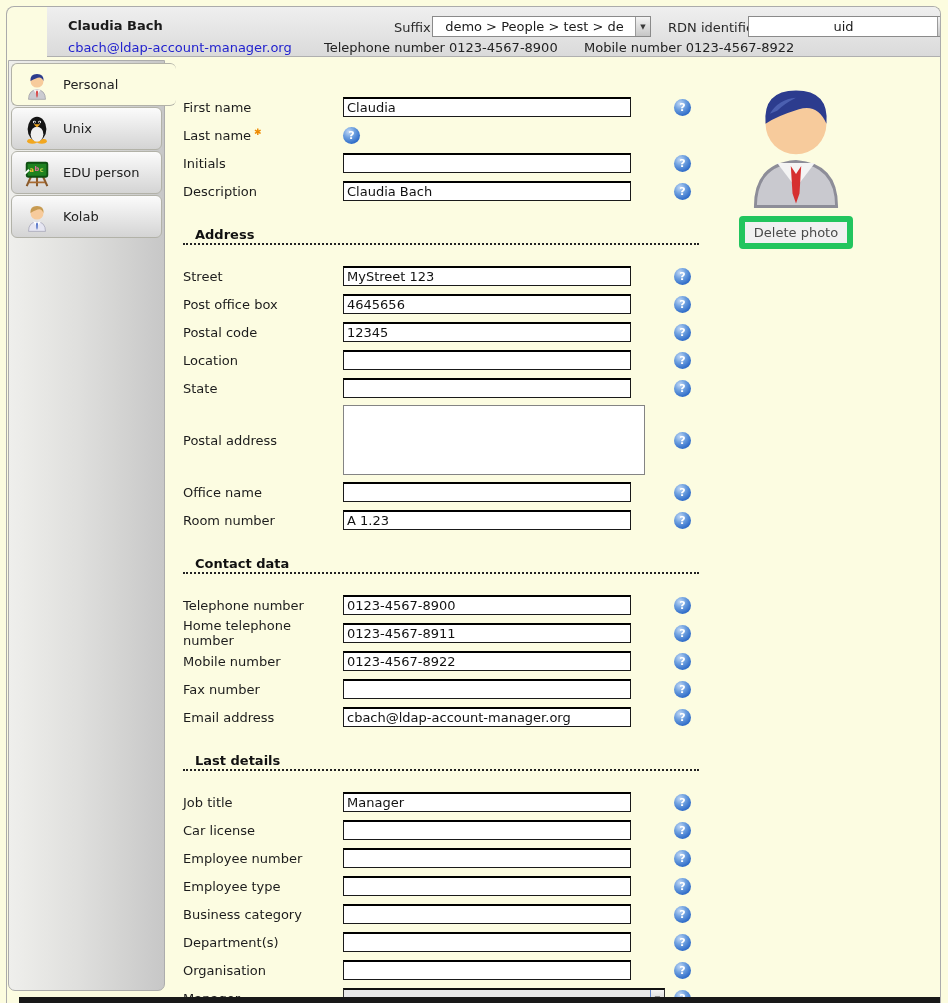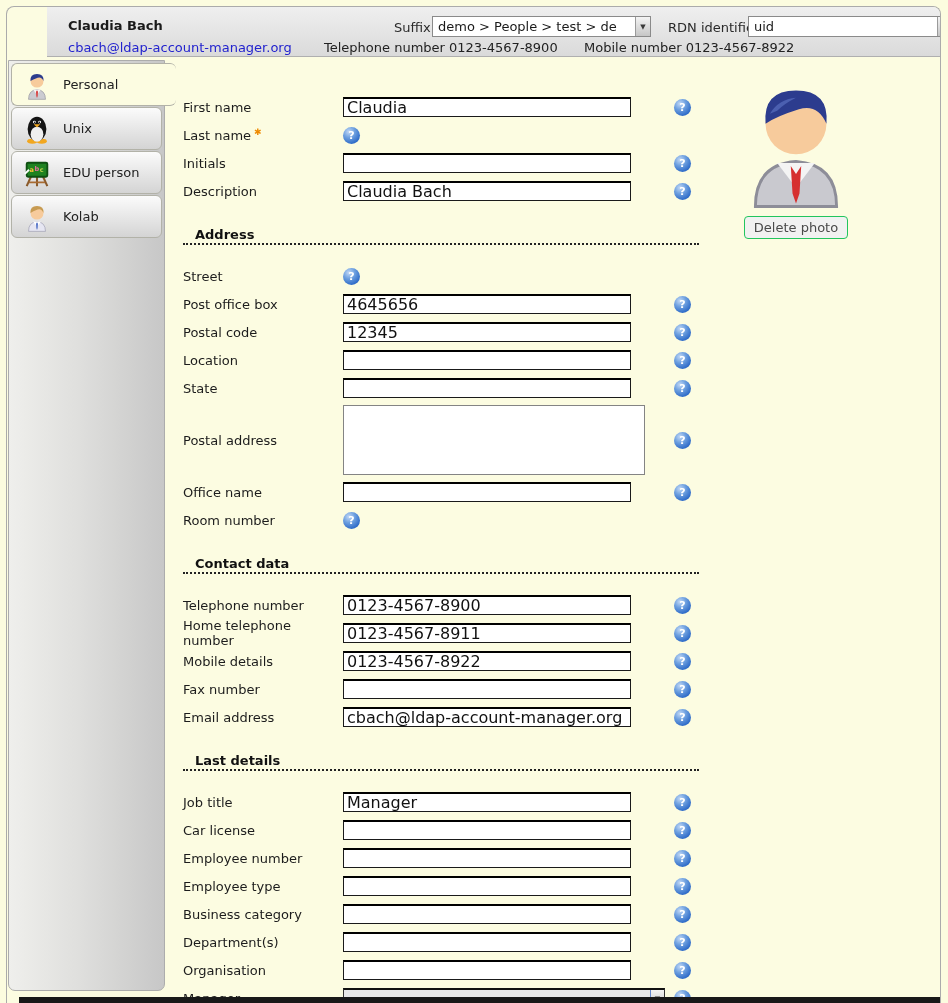--- a/index.html
+++ b/index.html
@@ -28,21 +28,21 @@
   .hlabel { position:absolute; top:13px; color:#2a2a2a; }
   .suffix-label { left:347px; }
   .rdn-label { left:621px; }
   .lam-select {
     display:flex; align-items:stretch; background:#fff;
     border:1px solid #8a8a8a; height:21px; overflow:hidden;
   }
   .header .lam-select { position:absolute; top:9px; }
   .suffix-select { left:385px; width:219px; }
   .rdn-select { left:701px; width:205px; }
-  .sel-text { flex:1; padding:2px 4px 0 5px; white-space:nowrap; overflow:hidden; }
+  .sel-text { flex:1; padding:2px 4px 0 5px; white-space:nowrap; overflow:hidden;text-align:center; }
   .sel-btn {
     width:15px; flex-shrink:0; display:flex; align-items:center; justify-content:center;
     background:linear-gradient(#F4F4F4,#C6C6C6);
     border-left:1px solid #9a9a9a; font-size:7px; color:#3a3a3a;
   }
   .help-icon {
     width:17px; height:17px; border-radius:50%;
     background:radial-gradient(circle at 35% 28%, #C3D9F6 0%, #6FA1E0 35%, #2E6BC8 75%, #1D4F9E 100%);
     color:#fff; font-weight:bold; font-size:11px; line-height:1;
     display:inline-flex; align-items:center; justify-content:center;
@@ -77,21 +77,21 @@
   
   .content { position:absolute; left:176px; top:35px; width:516px; }
   .form-row { display:flex; align-items:center; height:28px; }
   .form-row.tall { height:76px; }
   .field-label { width:160px; flex-shrink:0; color:#1c1c1c; }
   .req { color:#EE8A00; font-size:9px; vertical-align:5px; margin-left:3px; }
   .field-box { width:331px; flex-shrink:0; display:flex; align-items:center; }
   .text-field {
     width:288px; height:20px; background:#fff;
     border:1px solid #1a1a1a; border-top:2px solid #000;
-    font-family:inherit; font-size:16px; padding:0 3px; color:#111;
+    font-family:inherit; font-size:13px; padding:0 3px; color:#111;
   }
   .area-field {
     width:302px; height:70px; background:#fff;
     border:1px solid #848484; resize:none;
     font-family:inherit; font-size:13px; padding:2px 3px;
   }
   .manager-select {
     width:322px; height:20px; background:#E9E9E9;
     border:1px solid #333; border-top:2px solid #111; cursor:pointer;
   }
@@ -100,21 +100,21 @@
   .section-head {
     margin-top:22px; margin-bottom:17px;
     border-bottom:2px dotted #222; padding-bottom:1px;
   }
   .section-title { font-weight:bold; padding-left:12px; color:#111; }
   
   .photo-col { position:absolute; left:731px; top:18px; width:116px; text-align:center; }
   .photo-col .photo-svg { width:56px; height:64px; }
   .delete-btn {
     display:inline-block; margin-top:4px; padding:3px 9px;
-    background:#F1F1F1; border:1px solid #22c55e; border-radius:4px;
+    background:#F1F1F1; border:6px solid #22c55e; border-radius:4px;
     color:#4A4A4A; font-family:inherit; font-size:13px; cursor:pointer;
   }
   .footer-strip { position:absolute; left:12px; right:0; bottom:0; height:6px; background:#181818; }
 </style>
 </head>
 <body>
 
 <div class="window">
 
   <div class="header">
@@ -210,20 +210,23 @@
         <div class="form-row">
           <span class="field-label">Description</span>
           <span class="field-box">
             <input type="text" class="text-field" value="Claudia Bach" style="">
           </span>
           <span class="help-icon">?</span>
         </div>
         <div class="section-head"><span class="section-title">Address</span></div>
         <div class="form-row">
           <span class="field-label">Street</span>
+          <span class="field-box">
+            <input type="text" class="text-field" value="MyStreet 123" style="">
+          </span>
           <span class="help-icon">?</span>
         </div>
         <div class="form-row">
           <span class="field-label">Post office box</span>
           <span class="field-box">
             <input type="text" class="text-field" value="4645656" style="">
           </span>
           <span class="help-icon">?</span>
         </div>
         <div class="form-row">
@@ -256,39 +259,42 @@
         </div>
         <div class="form-row">
           <span class="field-label">Office name</span>
           <span class="field-box">
             <input type="text" class="text-field" style="">
           </span>
           <span class="help-icon">?</span>
         </div>
         <div class="form-row">
           <span class="field-label">Room number</span>
+          <span class="field-box">
+            <input type="text" class="text-field" value="A 1.23" style="">
+          </span>
           <span class="help-icon">?</span>
         </div>
         <div class="section-head"><span class="section-title">Contact data</span></div>
         <div class="form-row">
           <span class="field-label">Telephone number</span>
           <span class="field-box">
             <input type="text" class="text-field" value="0123-4567-8900" style="">
           </span>
           <span class="help-icon">?</span>
         </div>
         <div class="form-row">
           <span class="field-label">Home telephone number</span>
           <span class="field-box">
             <input type="text" class="text-field" value="0123-4567-8911" style="">
           </span>
           <span class="help-icon">?</span>
         </div>
         <div class="form-row">
-          <span class="field-label">Mobile details</span>
+          <span class="field-label">Mobile number</span>
           <span class="field-box">
             <input type="text" class="text-field" value="0123-4567-8922" style="">
           </span>
           <span class="help-icon">?</span>
         </div>
         <div class="form-row">
           <span class="field-label">Fax number</span>
           <span class="field-box">
             <input type="text" class="text-field" style="">
           </span>

